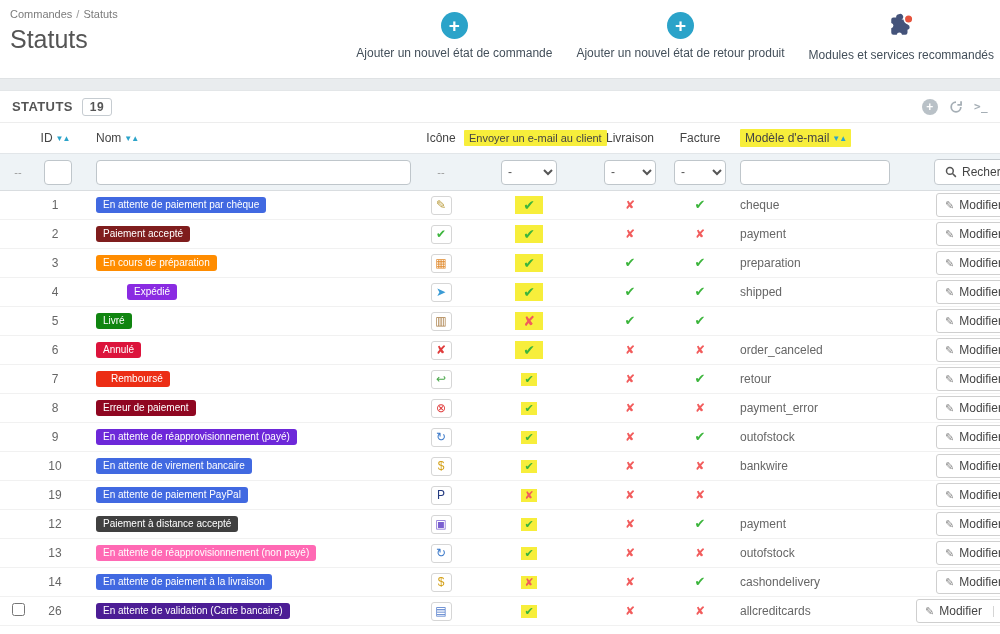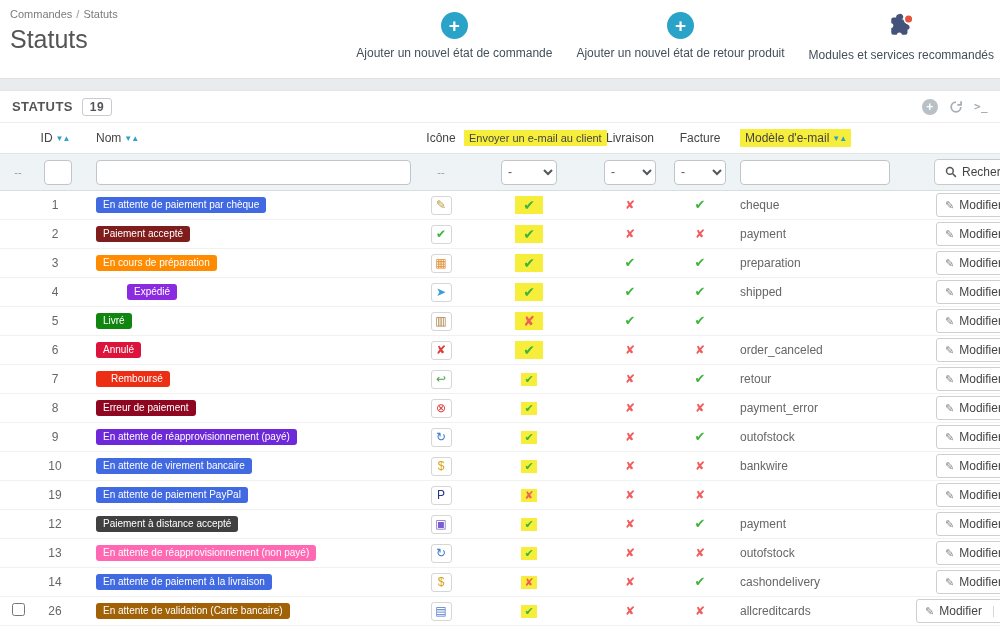--- a/index.html
+++ b/index.html
@@ -338,21 +338,21 @@
         <div class="cell c-fact"><span class="mark check">✔</span></div>
         <div class="cell c-tmpl">cashondelivery</div>
         <div class="cell c-act"><button class="modify-btn">
             <span class="pencil">✎</span>
             <span>Modifier</span>
           </button></div>
       </div>
       <div class="grid row">
         <div class="cell c-check"><input type="checkbox" style=""></div>
         <div class="cell c-id">26</div>
-        <div class="cell c-name"><span class="badge" style="background: #a16207;">En attente de validation (Carte bancaire)</span></div>
+        <div class="cell c-name"><span class="badge" style="background: #4c1d95;">En attente de validation (Carte bancaire)</span></div>
         <div class="cell c-icon"><span class="icon-box" style="color: rgb(74, 118, 201);">▤</span></div>
         <div class="cell c-email"><span class="mark check hl-light">✔</span></div>
         <div class="cell c-del"><span class="mark cross">✘</span></div>
         <div class="cell c-fact"><span class="mark cross">✘</span></div>
         <div class="cell c-tmpl">allcreditcards</div>
         <div class="cell c-act"><button class="modify-btn with-caret">
             <span class="pencil">✎</span>
             <span>Modifier</span>
             <span class="caret">▾</span>
           </button></div>

